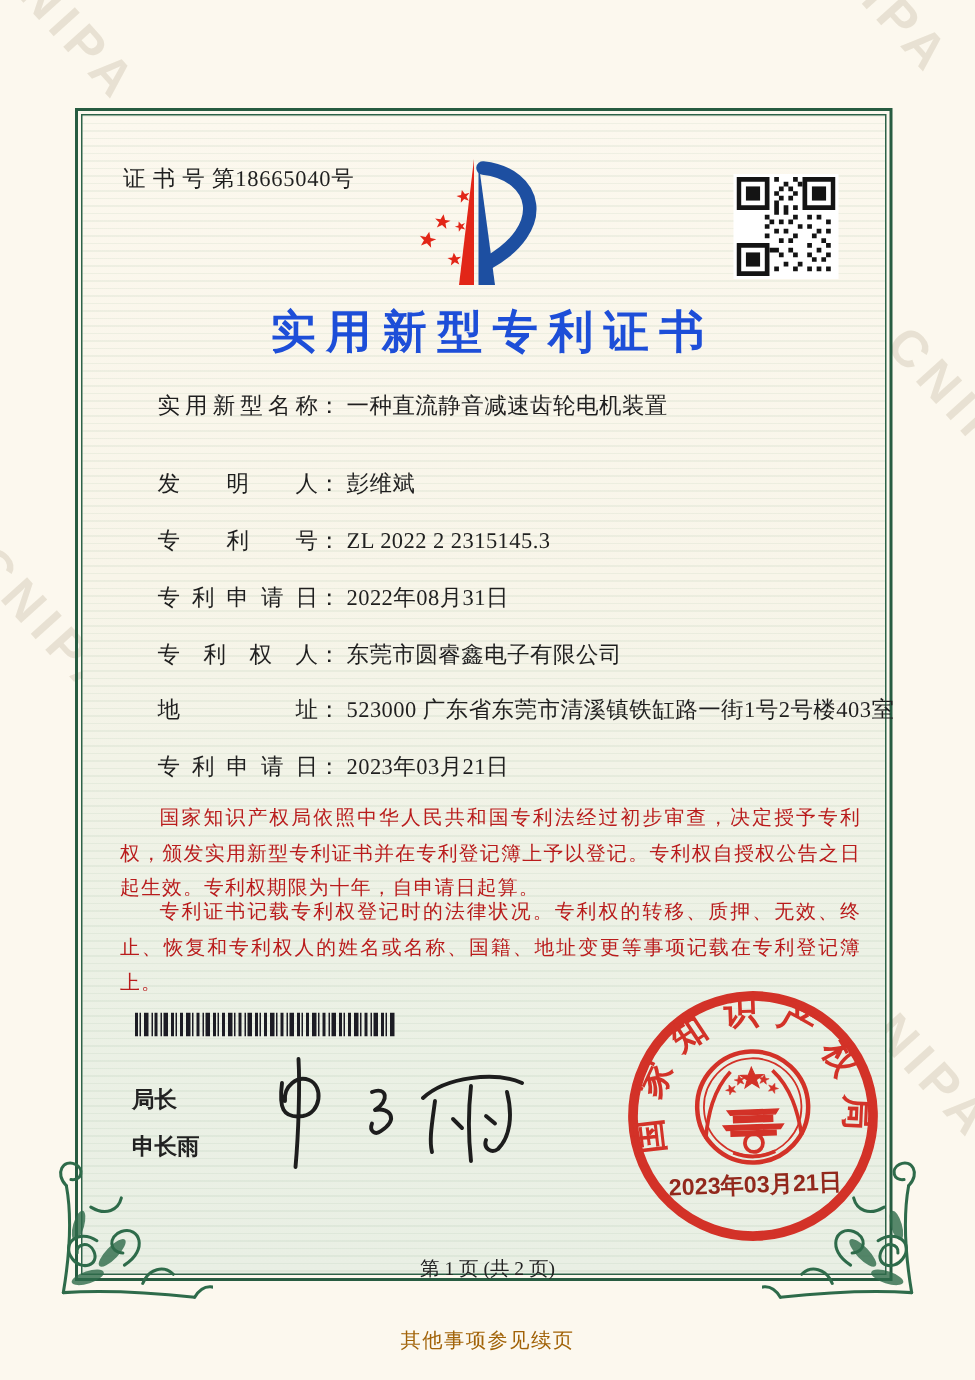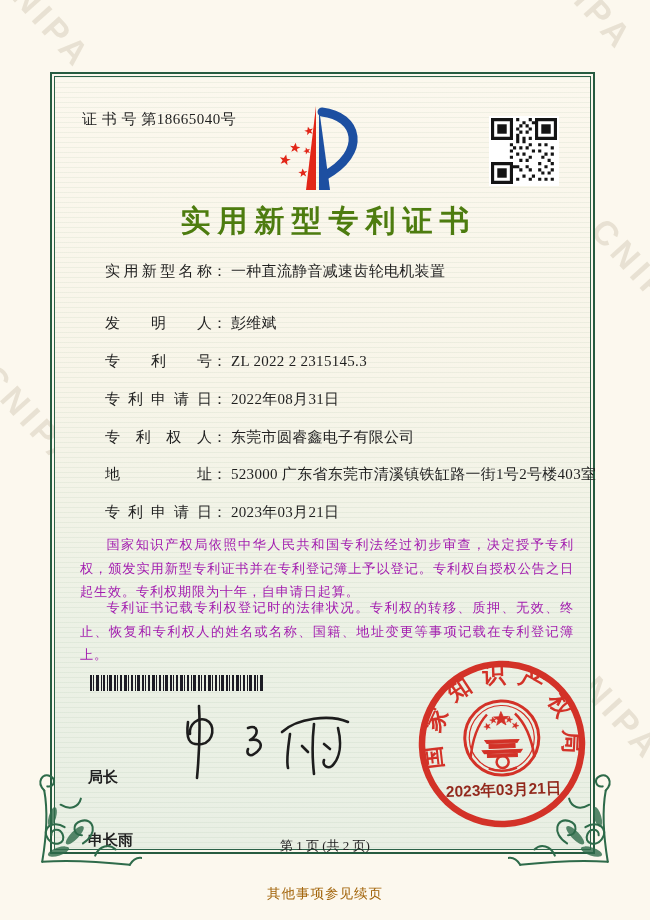--- a/index.html
+++ b/index.html
@@ -35,43 +35,43 @@
   
   .flourish{position:absolute;width:112px;height:112px;z-index:4;}
   .fl-left{left:30px;top:764px;}
   .fl-right{left:508px;top:764px;transform:scaleX(-1);}
   
   .cert-no{position:absolute;left:82px;top:110px;font-size:15px;letter-spacing:.5px;z-index:3;}
   .logo{position:absolute;left:270px;top:102px;width:104px;height:92px;z-index:3;}
   .qr{position:absolute;left:489px;top:116px;width:66px;height:66px;z-index:3;background:#fff;padding:2px;}
   .title{
     position:absolute;left:0;top:201px;width:100%;text-align:center;
-    font-size:30px;font-weight:bold;letter-spacing:7px;text-indent:7px;color:#4d7c0f;z-index:3;
+    font-size:30px;font-weight:bold;letter-spacing:7px;text-indent:7px;color:#1d4ed8;z-index:3;
   }
   
   .frow{position:absolute;left:82px;right:66px;font-size:15px;line-height:21px;z-index:3;white-space:nowrap;margin-left:23px;}
   .flabel{display:inline-block;width:107px;text-align:justify;text-align-last:justify;vertical-align:bottom;}
   .flabel2{display:inline-block;width:96px;text-align:justify;text-align-last:justify;vertical-align:bottom;}
   .fcolon{padding-right:4px;}
   .fvalue{letter-spacing:.3px;}
   .r1{top:261px;} .r2{top:313px;} .r3{top:351px;} .r4{top:389px;}
   .r5{top:427px;} .r6{top:464px;} .r7{top:502px;}
   .grant-pair2{position:absolute;left:263px;top:0;}
   .grant-wrap{position:relative;display:inline-block;width:100%;}
   
   .para{
     position:absolute;left:80px;width:494px;font-size:13.2px;line-height:1.78;
-    letter-spacing:.8px;text-indent:2em;color:#a21caf;z-index:3;text-align:justify;
+    letter-spacing:.8px;text-indent:2em;color:#b91c1c;z-index:3;text-align:justify;
   }
   .p1{top:533px;} .p2{top:596px;}
   
   .barcode{position:absolute;left:90px;top:675px;z-index:3;}
   .signoff{position:absolute;left:88px;top:724px;z-index:3;
     font-family:"Liberation Sans","DejaVu Sans",sans-serif;font-weight:bold;font-size:15px;color:#222;}
-  .signoff div{margin-bottom:12px;margin-top:44px;}
+  .signoff div{margin-bottom:12px;}
   .signature{position:absolute;left:162px;top:694px;width:210px;height:96px;z-index:3;}
   
   .seal{position:absolute;left:414px;top:656px;width:176px;height:176px;z-index:5;transform:rotate(-2deg);opacity:.95;}
   
   .page-info{position:absolute;left:0;top:837px;width:100%;text-align:center;font-size:13px;color:#222;z-index:3;}
   .cont-note{position:absolute;left:0;top:885px;width:100%;text-align:center;font-size:13.5px;color:#a16207;letter-spacing:1px;z-index:3;}
 </style>
 </head>
 <body>
 

